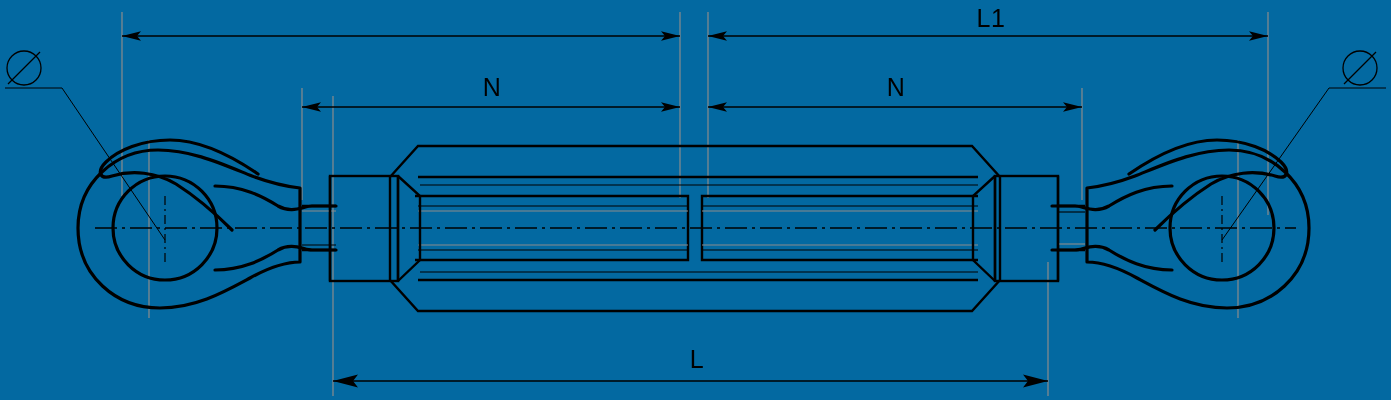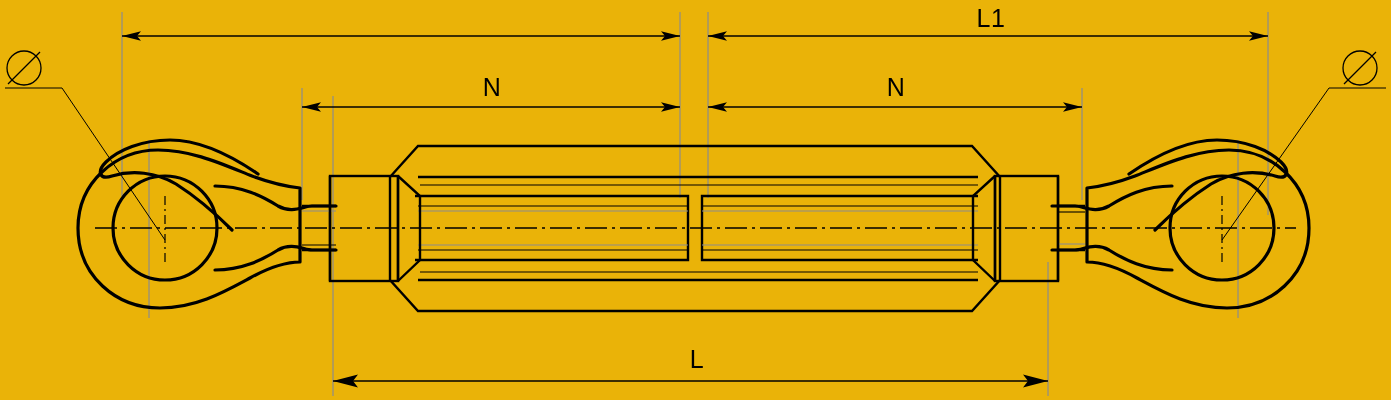--- a/index.html
+++ b/index.html
@@ -7,21 +7,21 @@
     padding: 0;
     background: #ffffff;
   }
   body {
     font-family: "Liberation Sans", sans-serif;
   }
   #drawing-root {
     position: relative;
     width: 1391px;
     height: 400px;
-    background: #eab308;
+    background: #0369a1;
     overflow: hidden;
   }
   svg#tech-drawing {
     display: block;
     width: 1391px;
     height: 400px;
   }
   .outline-heavy {
     fill: none;
     stroke: #000000;

